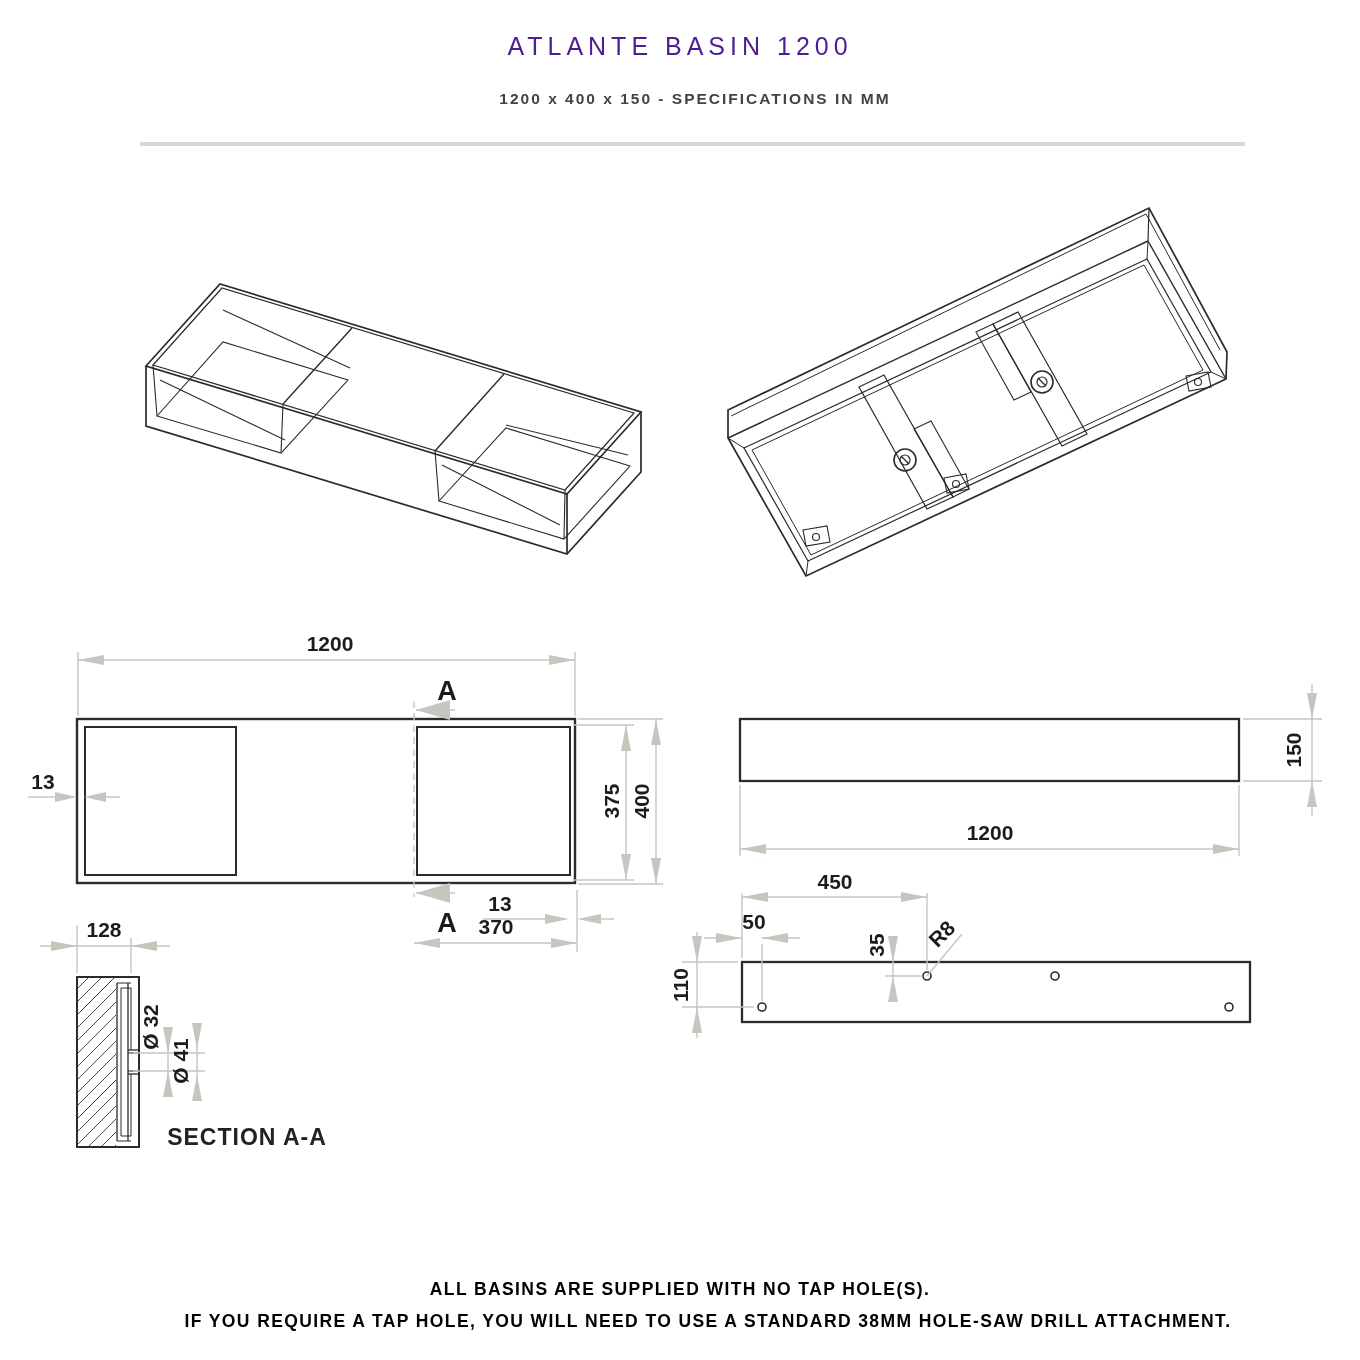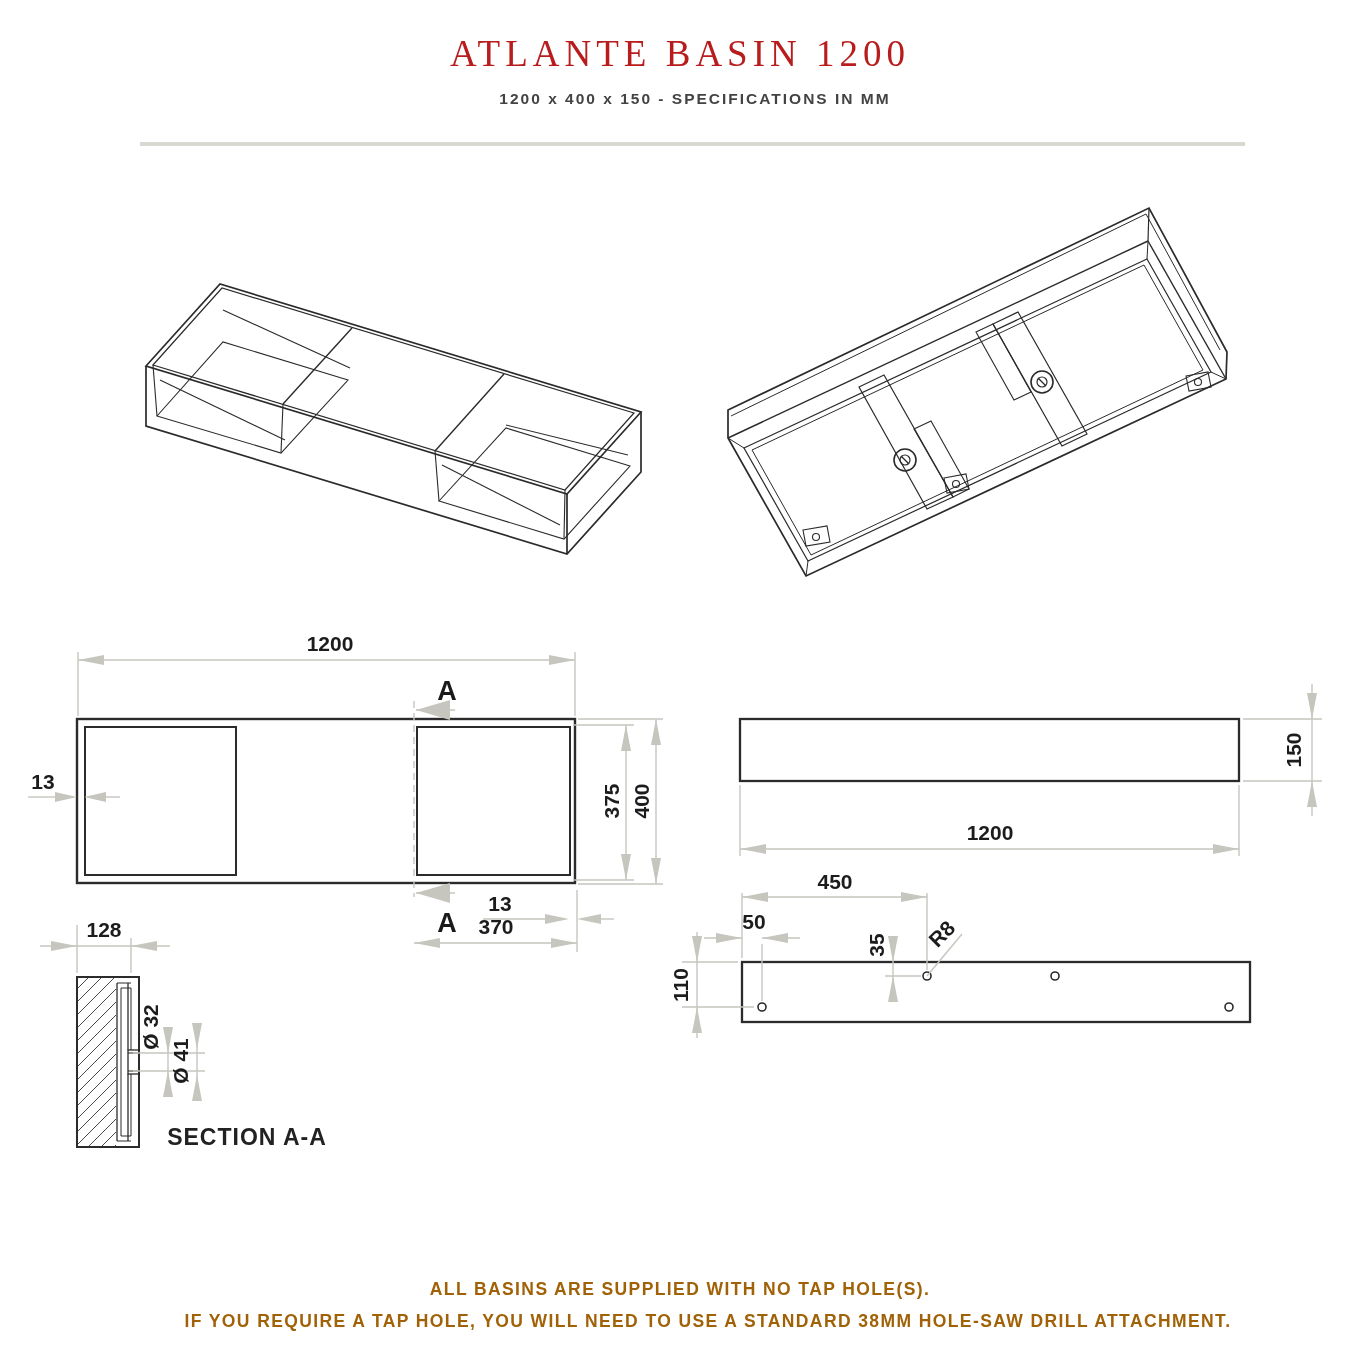--- a/index.html
+++ b/index.html
@@ -2,33 +2,33 @@
 <html><head>
 <meta charset="utf-8">
 <style>
   html,body{margin:0;padding:0;background:#fff;}
   .canvas{
     position:relative;width:1360px;height:1360px;background:#ffffff;
     font-family:"Liberation Sans",sans-serif;overflow:hidden;
   }
   .title{
     position:absolute;top:32px;left:0;width:100%;text-align:center;
-    font-size:37px;font-weight:400;letter-spacing:5px;color:#b91c1c;font-family:Liberation Serif, serif;
+    font-size:25px;font-weight:400;letter-spacing:5px;color:#4c1d95;
   }
   .subtitle{
     position:absolute;top:90px;left:15px;width:100%;text-align:center;
     font-size:15.5px;font-weight:600;letter-spacing:2px;color:#434343;
   }
   .divider{
     position:absolute;top:142px;left:140px;width:1105px;height:4px;background:#d9d9d1;
   }
   .drawing{position:absolute;top:0;left:0;}
   .footer-line{
     position:absolute;left:0;width:100%;text-align:center;
-    font-weight:700;color:#a16207;letter-spacing:1.4px;font-size:17.5px;
+    font-weight:700;color:#000000;letter-spacing:1.4px;font-size:17.5px;
   }
   .footer-1{top:1279px;}
   .footer-2{top:1311px;padding-left:28px;}
   
   .lbl{font-family:"Liberation Sans",sans-serif;font-size:21px;font-weight:600;fill:#1c1c1c;}
   .lbl-a{font-family:"Liberation Sans",sans-serif;font-size:27px;font-weight:700;fill:#1a1a1a;}
   .lbl-sec{font-family:"Liberation Sans",sans-serif;font-size:23px;font-weight:700;fill:#222;letter-spacing:1px;}
   .ink{stroke:#2b2b2b;fill:none;}
   .dim{stroke:#c6c6bf;fill:none;stroke-width:1.4;}
   .dimfill{fill:#c6c6bf;stroke:none;}

